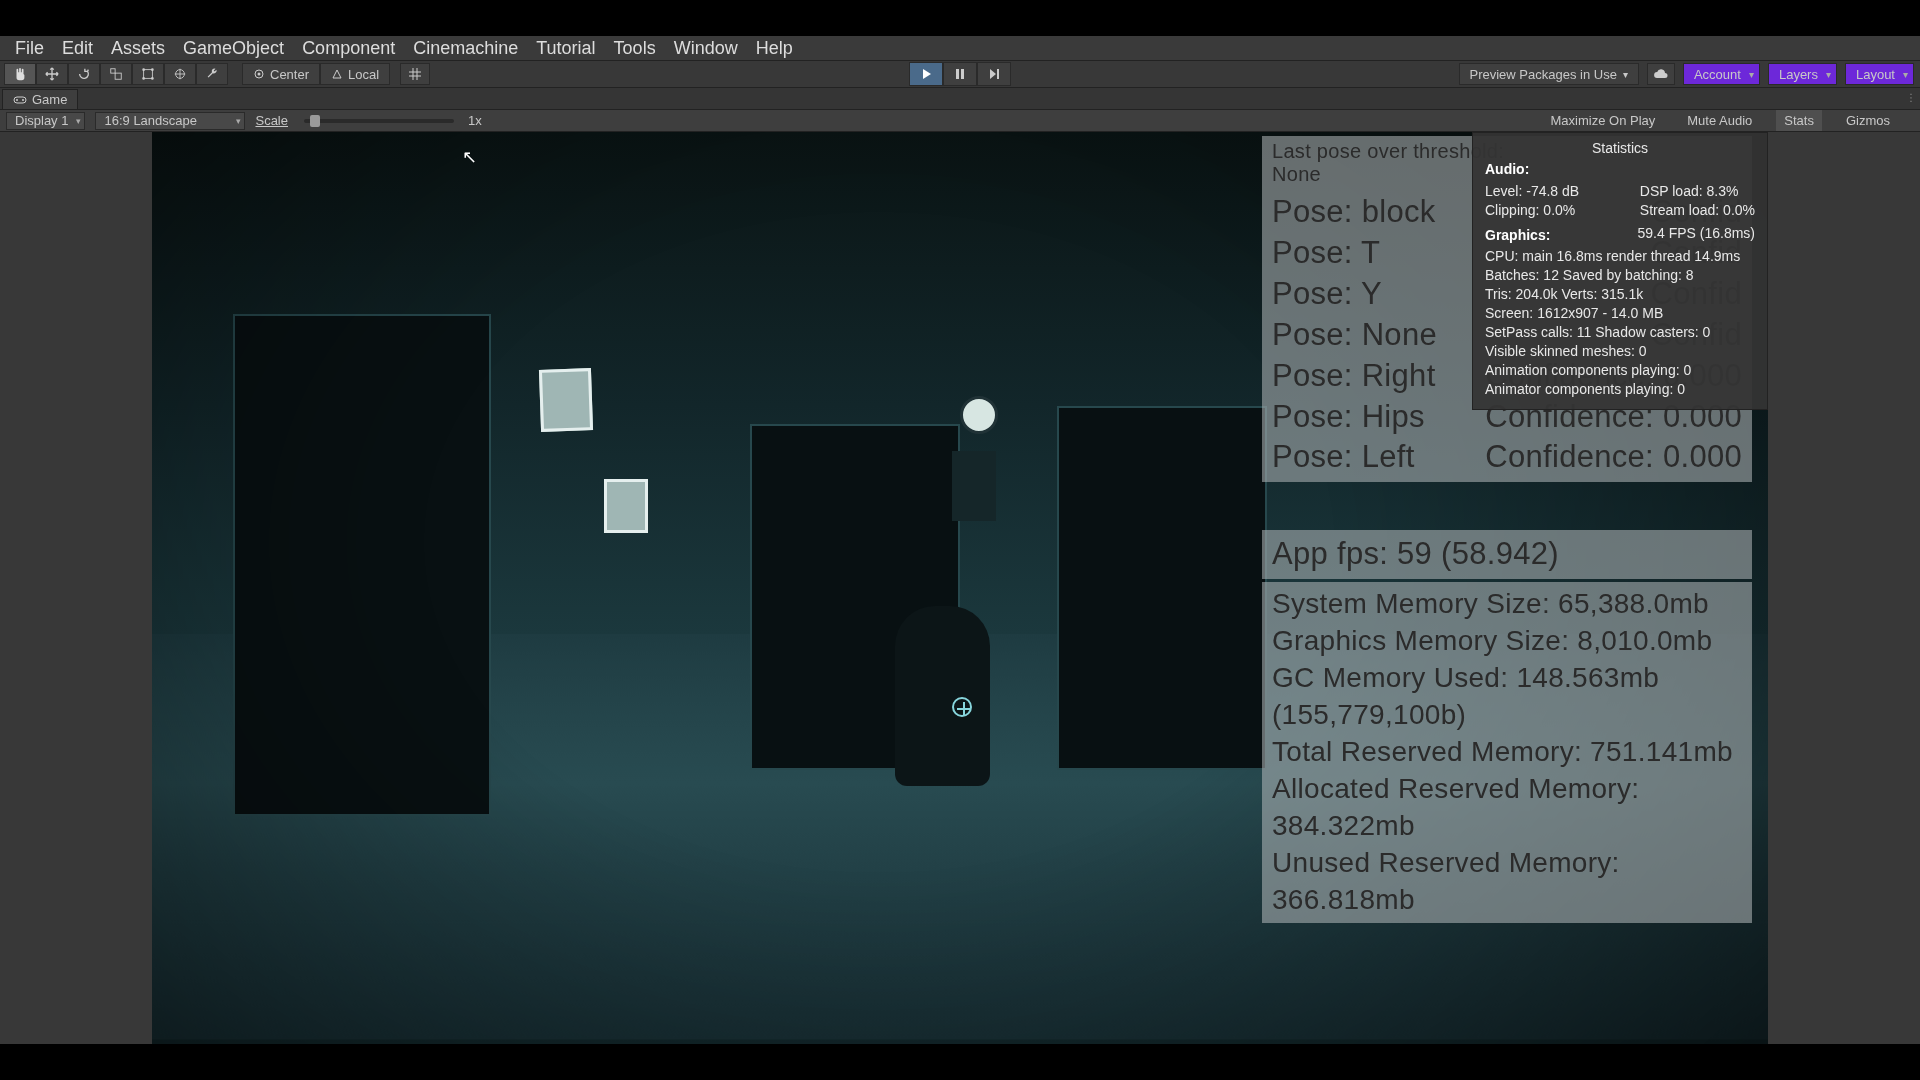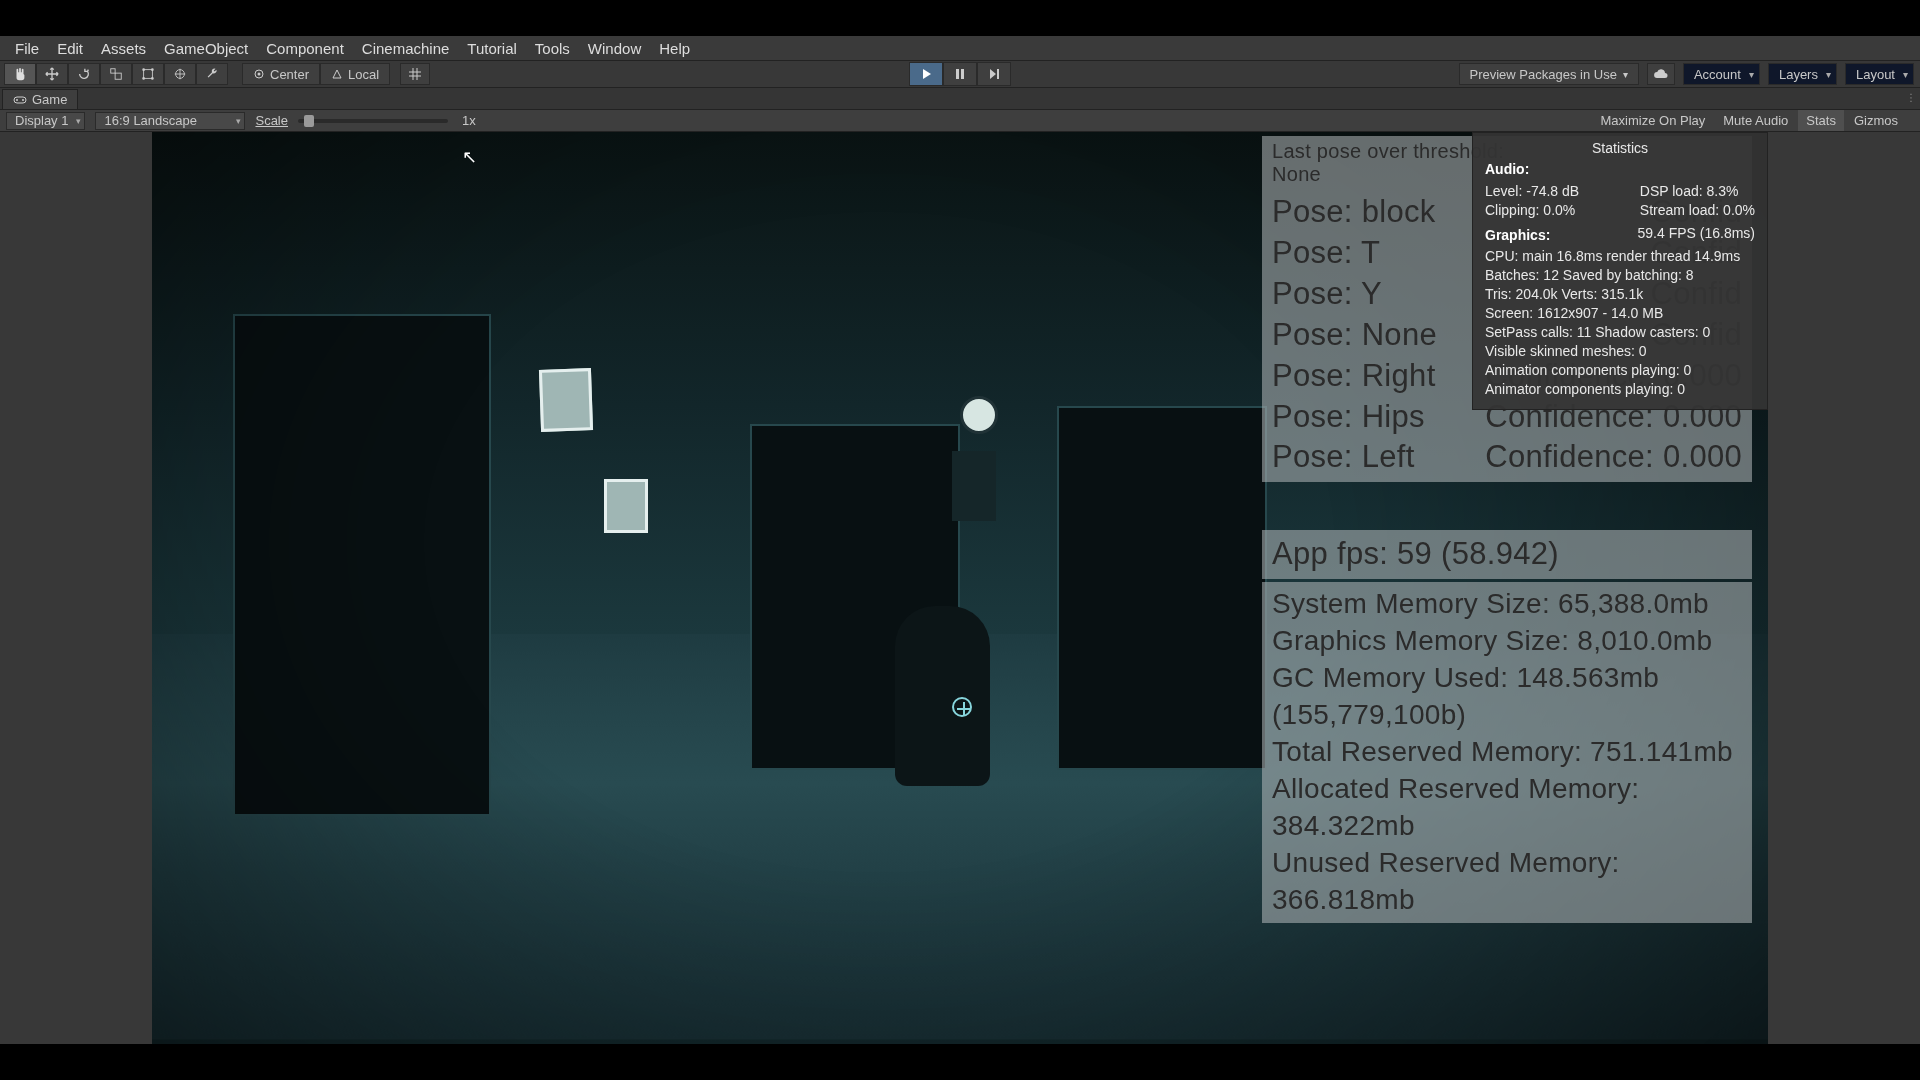--- a/index.html
+++ b/index.html
@@ -3,56 +3,56 @@
 <meta charset="utf-8">
 <style>
   * { box-sizing: border-box; margin: 0; padding: 0; font-family: "Segoe UI", Arial, sans-serif; }
   html, body { width: 1920px; height: 1080px; background: #000; color: #c4c4c4; overflow: hidden; }
 
   
   .letterbox-top { height: 36px; background:#000; }
   .letterbox-bot { position:absolute; bottom:0; left:0; right:0; height:36px; background:#000; }
 
   
-  .menubar { height: 24px; background: #3a3a3a; display:flex; align-items:center; padding:0 6px; font-size:15px; color:#ddd; }
+  .menubar { height: 24px; background: #3a3a3a; display:flex; align-items:center; padding:0 6px; font-size:18px; color:#ddd; }
   .menubar span { padding: 0 9px; cursor:default; }
 
   
   .toolbar { height: 28px; background: #383838; display:flex; align-items:center; position:relative; border-top:1px solid #222; border-bottom:1px solid #222;}
   .tool-group { display:flex; align-items:center; gap:0; margin-left:4px;border-radius:11px;}
   .tool-btn { width:32px; height:22px; background:#3f3f3f; border:1px solid #2a2a2a; display:flex; align-items:center; justify-content:center; font-size:13px; color:#c8c8c8;}
   .tool-btn.sel{background:#555;}
   .pivot-btn{width:auto;padding:0 10px;display:flex;align-items:center;gap:5px;}
   .toggle{width:30px;height:22px;background:#3f3f3f;border:1px solid #2a2a2a;display:flex;align-items:center;justify-content:center;margin-left:10px;}
 
   .play-group{position:absolute;left:50%;transform:translateX(-50%);display:flex;}
   .play-btn{width:34px;height:24px;background:#3f3f3f;border:1px solid #2a2a2a;display:flex;align-items:center;justify-content:center;color:#ccc;}
   .play-btn.active{background:#4a6a8a;color:#fff;}
 
   .toolbar-right{position:absolute;right:6px;display:flex;align-items:center;gap:8px;}
   .preview-pkg{background:#3f3f3f;border:1px solid #2a2a2a;height:22px;padding:0 10px;display:flex;align-items:center;gap:6px;font-size:13px;color:#c8c8c8;}
   .cloud{width:28px;height:22px;background:#3f3f3f;border:1px solid #2a2a2a;display:flex;align-items:center;justify-content:center;}
-  .dd{background:#0f172a;border:1px solid #2a2a2a;height:22px;padding:0 18px 0 10px;display:flex;align-items:center;font-size:13px;position:relative;color:#c8c8c8;}
+  .dd{background:#6d28d9;border:1px solid #2a2a2a;height:22px;padding:0 18px 0 10px;display:flex;align-items:center;font-size:13px;position:relative;color:#c8c8c8;}
   .dd::after{content:"▾";position:absolute;right:5px;font-size:10px;color:#aaa;}
 
   
   .tabrow{height:22px;background:#353535;display:flex;align-items:flex-end;padding-left:2px;border-bottom:1px solid #222;position:relative;}
   .tab{height:20px;background:#383838;padding:0 10px;display:flex;align-items:center;gap:5px;font-size:13px;color:#c8c8c8;border-top:1px solid #222;border-left:1px solid #222;border-right:1px solid #222;}
   .tab.active{background:#3e3e3e;}
   .tabrow .tri{position:absolute;right:4px;top:4px;color:#888;font-size:10px;}
 
   
   .ctrlbar{height:22px;background:#3e3e3e;display:flex;align-items:center;padding:0 6px;font-size:13px;color:#c8c8c8;position:relative;border-bottom:1px solid #222;}
   .ctrl-dd{height:18px;background:#484848;border:1px solid #2a2a2a;padding:0 16px 0 8px;margin-right:10px;display:flex;align-items:center;position:relative;}
   .ctrl-dd::after{content:"▾";position:absolute;right:4px;font-size:9px;color:#aaa;}
-  .scale-label{margin-right:10px;text-decoration:underline;}
+  .scale-label{margin-right:16px;text-decoration:underline;}
   .scale-track{width:150px;height:4px;background:#2a2a2a;position:relative;border-radius:2px;}
   .scale-thumb{position:absolute;left:6px;top:-4px;width:10px;height:12px;background:#9a9a9a;border-radius:2px;}
   .scale-val{margin-left:14px;}
-  .ctrlbar-right{position:absolute;right:14px;display:flex;gap:2px;}
+  .ctrlbar-right{position:absolute;right:22px;display:flex;gap:16px;}
   .ctrlbar-right span{padding:2px 7px;background:#3e3e3e;border:1px solid transparent;font-size:13px;}
   .ctrlbar-right span.on{background:#4f4f4f;}
 
   
   .viewport-wrap{position:absolute;left:0;right:0;top:132px;bottom:36px;background:#383838;}
   .letterbox-side{position:absolute;top:0;bottom:0;width:152px;background:#383838;}
   .letterbox-side.left{left:0;} .letterbox-side.right{right:0;}
 
   .game{position:absolute;left:152px;right:152px;top:0;bottom:0;background:linear-gradient(180deg,#0a1414 0%,#12262a 30%,#1b383d 55%,#1a3339 72%,#142a2e 100%);overflow:hidden;}
   

